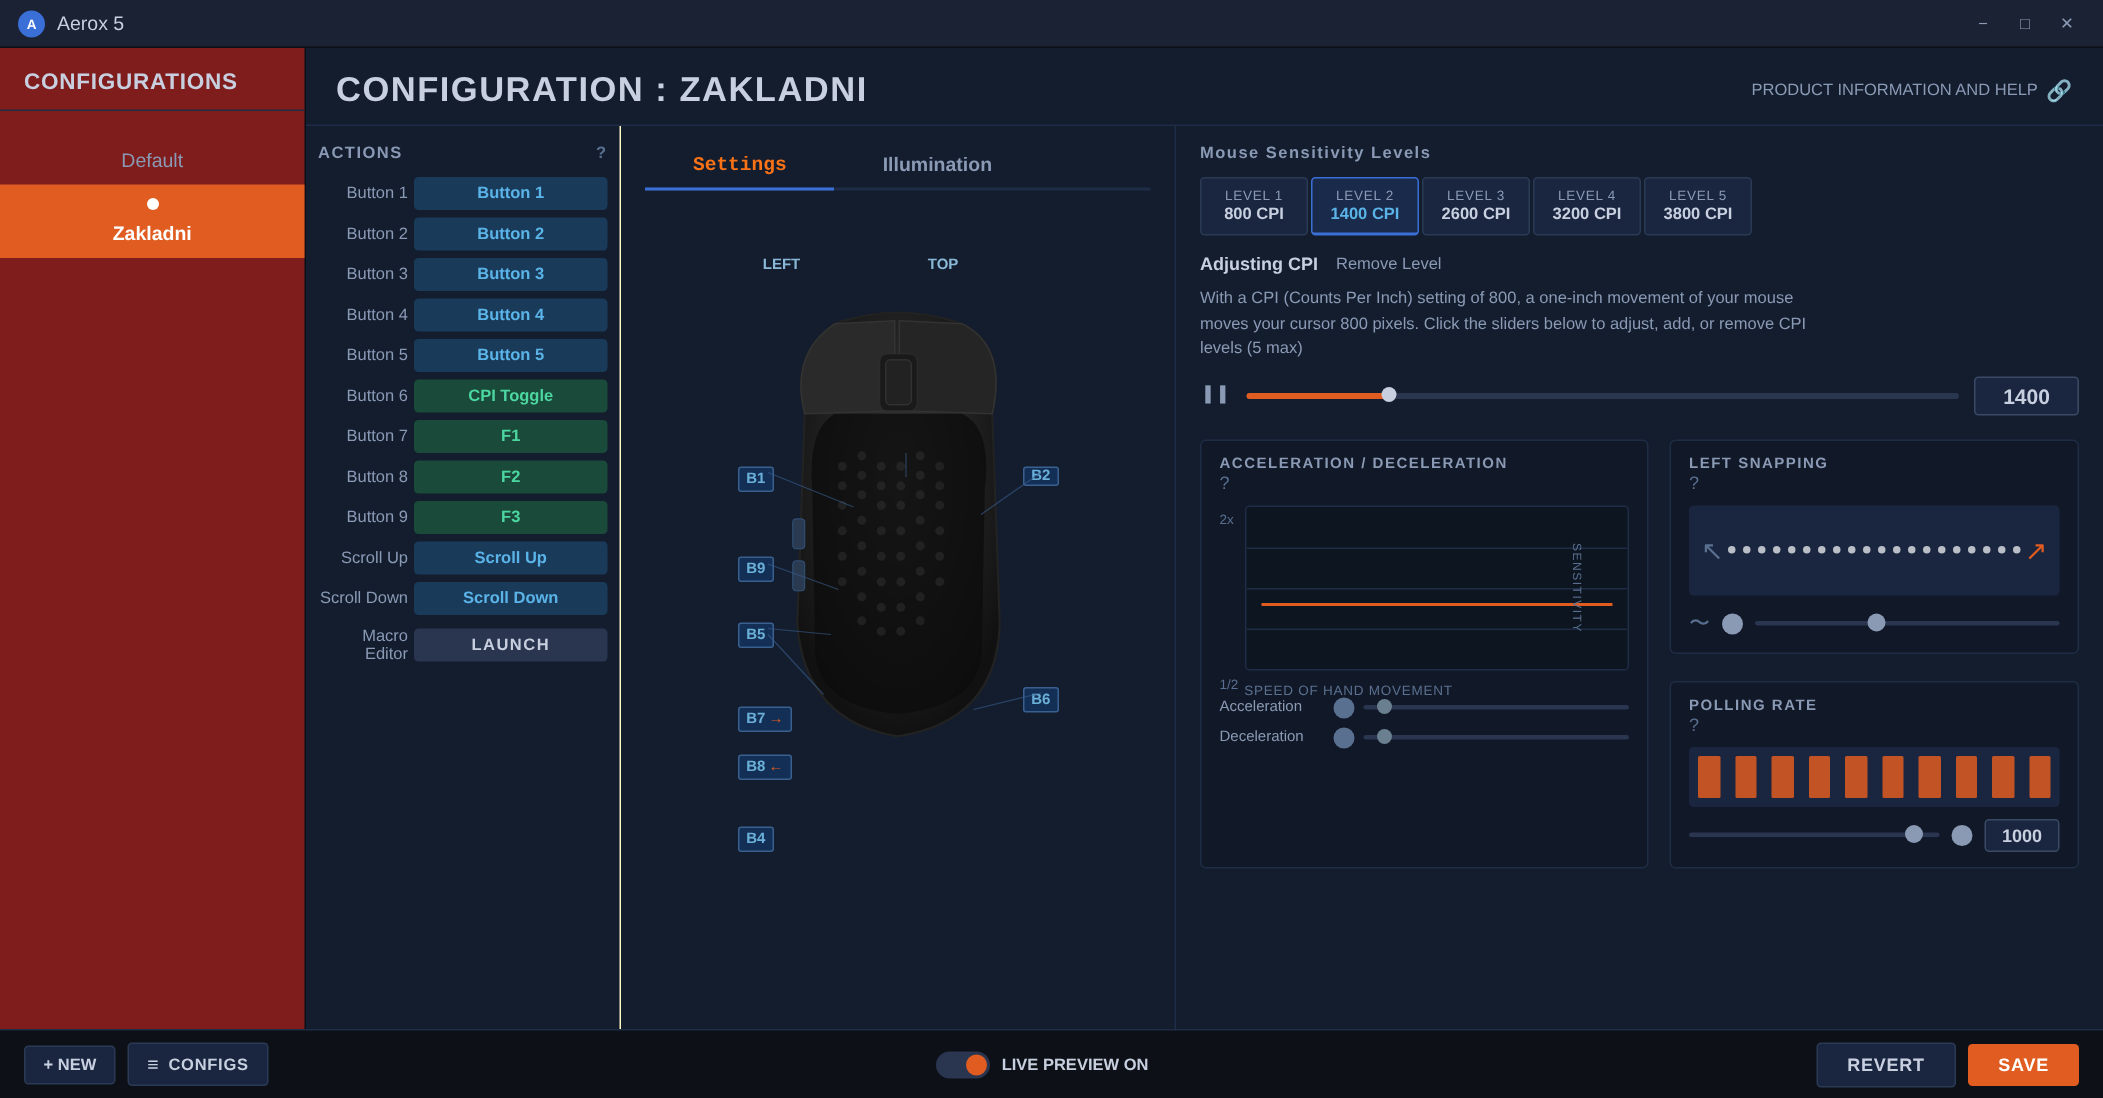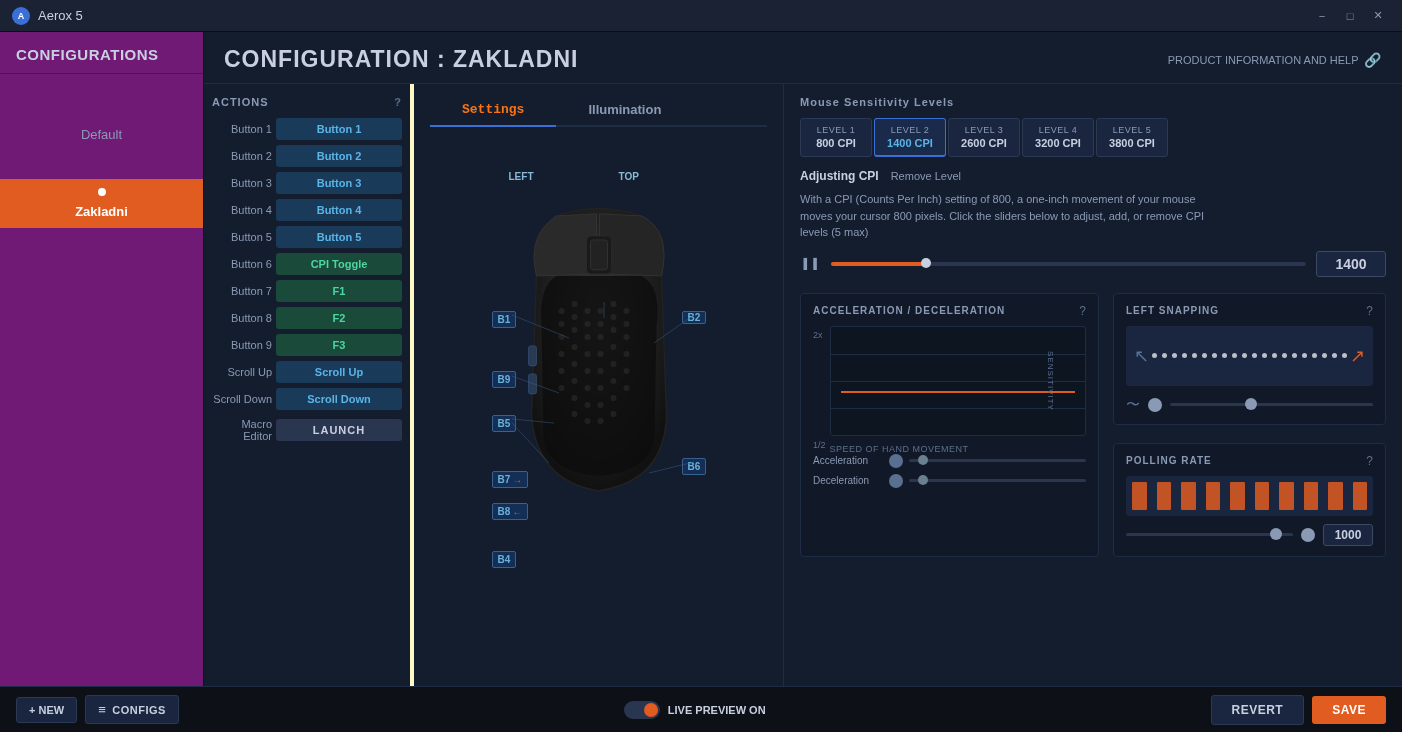--- a/index.html
+++ b/index.html
@@ -50,25 +50,24 @@
 
     
     #main-layout {
       display: flex;
       height: calc(732px - 32px - 46px);
     }
 
     
     #sidebar {
       width: 204px;
-      background: #701a75;
+      background: #7f1d1d;
       border-right: 1px solid #0a0e16;
       display: flex;
       flex-direction: column;
-      gap: 28px;
     }
     #sidebar .sidebar-header {
       padding: 14px 16px 10px;
       font-size: 15px;
       font-weight: 700;
       color: #c8d0e0;
       letter-spacing: 0.5px;
       border-bottom: 1px solid #1e2d45;
     }
     #sidebar .sidebar-item {
@@ -131,21 +130,21 @@
     #content-body {
       display: flex;
       flex: 1;
       overflow: hidden;
     }
 
     
     #actions-panel {
       width: 210px;
       padding: 12px 8px;
-      border-right: 4px solid #fef9c3;
+      border-right: 1px solid #fef9c3;
       overflow-y: auto;
     }
     #actions-panel .panel-title {
       font-size: 11px;
       font-weight: 700;
       color: #8a9ab5;
       letter-spacing: 1px;
       margin-bottom: 10px;
       display: flex;
       align-items: center;
@@ -358,23 +357,23 @@
     
     .accel-panel {
       flex: 1;
       background: #111827;
       border: 1px solid #1e2d45;
       border-radius: 4px;
       padding: 10px 12px;
     }
     .panel-header {
       display: flex;
-      align-items: center;
       justify-content: space-between;
       margin-bottom: 8px;
+      flex-direction: column;
     }
     .panel-header .p-title {
       font-size: 10px;
       font-weight: 700;
       letter-spacing: 1px;
       color: #8a9ab5;
     }
     .panel-header .help-icon {
       color: #5a7090;
       font-size: 12px;

